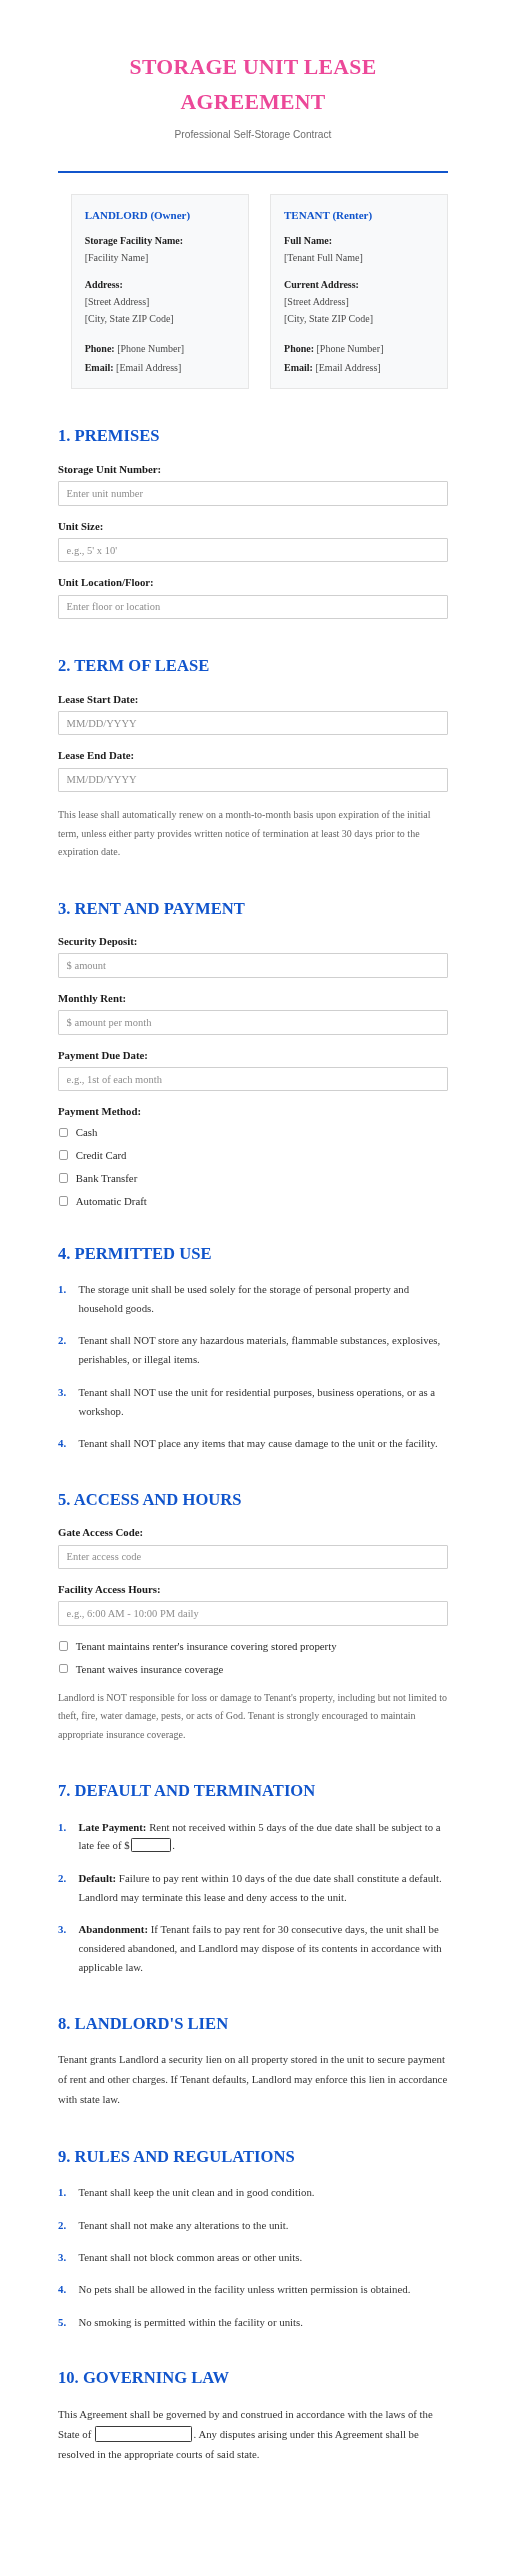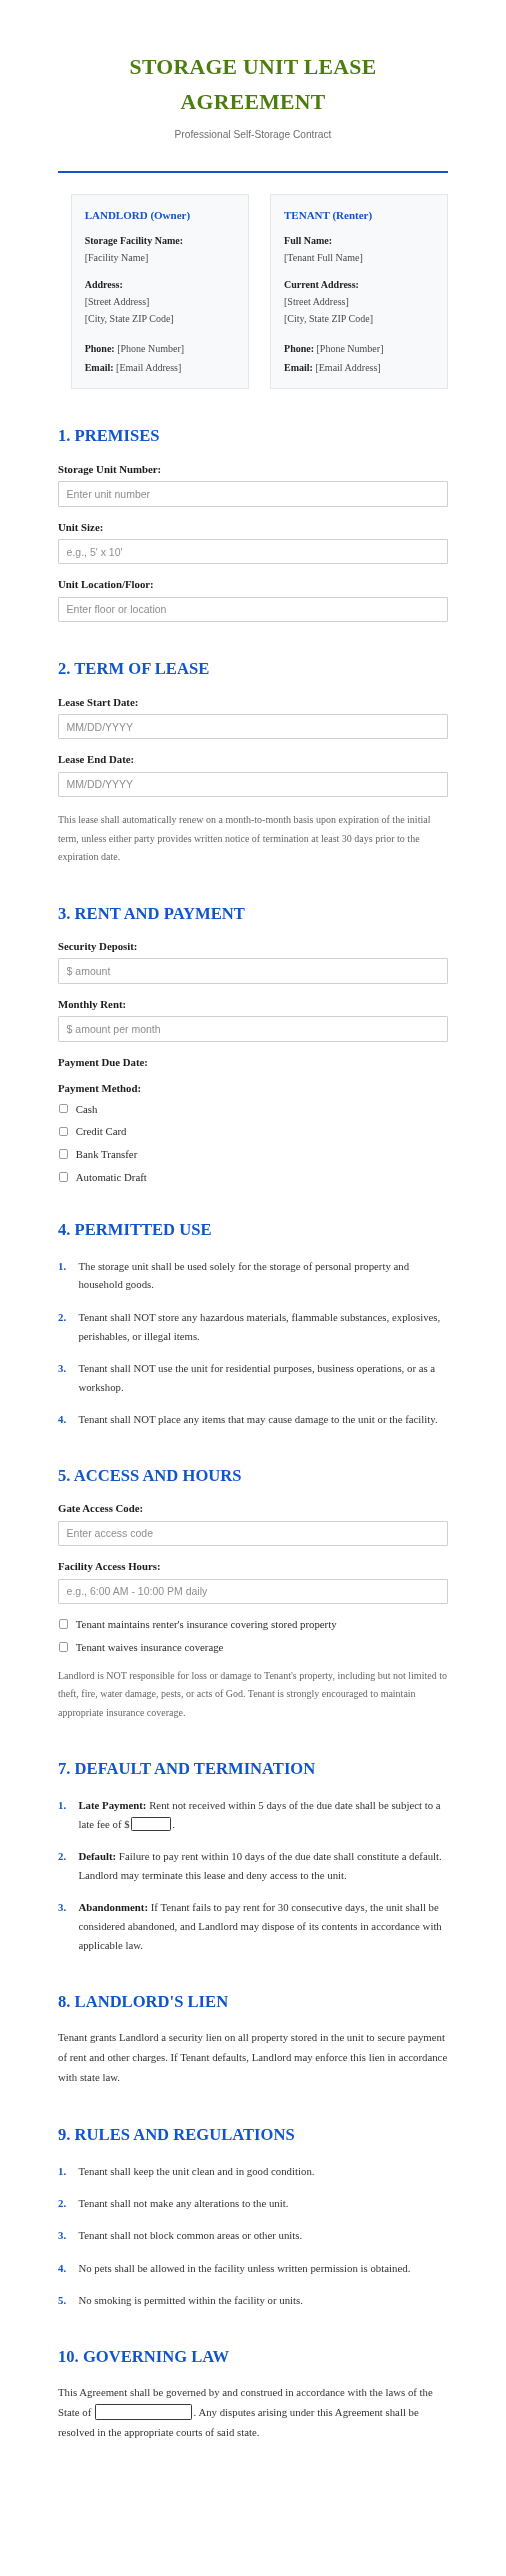--- a/index.html
+++ b/index.html
@@ -9,21 +9,21 @@
     width: 506px;
     min-height: 2576px;
     font-family: "Liberation Serif", "DejaVu Serif", serif;
     color: #333;
   }
   .page { width: 390px; margin: 0 auto; padding-top: 50px; }
 
   
   .doc-title {
     margin: 0 auto; max-width: 357px;
-    font-size: 21.7px; font-weight: 700; color: #4d7c0f;
+    font-size: 21.7px; font-weight: 700; color: #ec4899;
     text-align: center; line-height: 1.62; letter-spacing: 0.3px; font-family: Liberation Serif, serif;
   }
   .doc-subtitle {
     margin-top: 9px; text-align: center;
     font-family: "Liberation Sans", sans-serif;
     font-size: 10.2px; color: #6e6e6e;
   }
   .header-rule { height: 1.9px; background: var(--accent, #1155cc); margin-top: 31px; border: 0; }
 
   
@@ -42,21 +42,21 @@
   
   .section-heading {
     color: var(--accent, #1155cc);
     font-size: 16.6px; font-weight: 700;
     margin: 37px 0 16.6px; line-height: 1.2;
   }
   .field { margin-bottom: 14px; }
   .field-label { display: block; font-size: 10.8px; font-weight: 700; color: #1b1b1b; margin-bottom: 6.4px; }
   .text-input {
     width: 100%; padding: 5.7px 7.6px;
-    font-family: Liberation Sans, sans-serif;
+    font-family: Liberation Serif, serif;
     font-size: 10.5px; color: #333;
     border: 0.6px solid #cfcfcf; border-radius: 1px; background: #fff;
   }
   .text-input::placeholder { color: #8e8e8e; opacity: 1; }
   .note { font-size: 10px; color: #666; line-height: 1.85; margin: 3.8px 0 0; }
 
   
   .check-row { display: flex; align-items: center; margin: 0 0 10.8px; }
   .check-row input[type="checkbox"] {
     appearance: none; -webkit-appearance: none;
@@ -158,20 +158,21 @@
   <div class="field">
     <label class="field-label">Security Deposit:</label>
     <input class="text-input" type="text" placeholder="$ amount" style="">
   </div>
   <div class="field">
     <label class="field-label">Monthly Rent:</label>
     <input class="text-input" type="text" placeholder="$ amount per month" style="">
   </div>
   <div class="field">
     <label class="field-label">Payment Due Date:</label>
+    <input class="text-input" type="text" placeholder="e.g., 1st of each month" style="">
   </div>
   <div class="field" style="margin-bottom:0;">
     <label class="field-label" style="margin-bottom:9px;">Payment Method:</label>
     <div class="check-row">
       <input type="checkbox" style="">
       <span class="check-label">Cash</span>
     </div>
     <div class="check-row">
       <input type="checkbox" style="">
       <span class="check-label">Credit Card</span>

